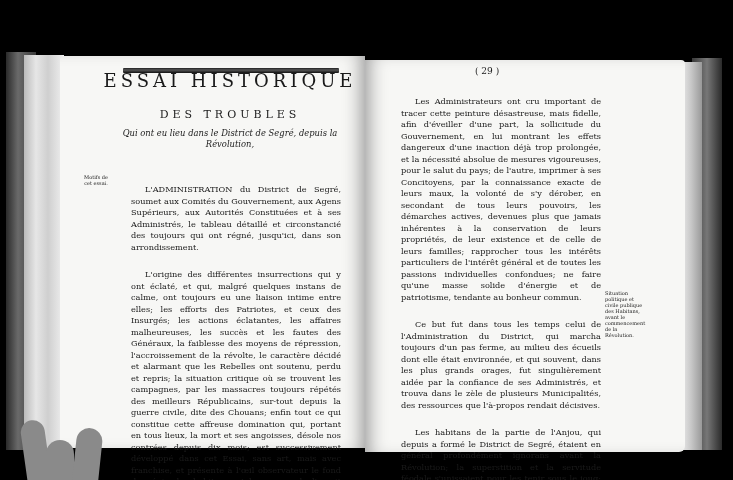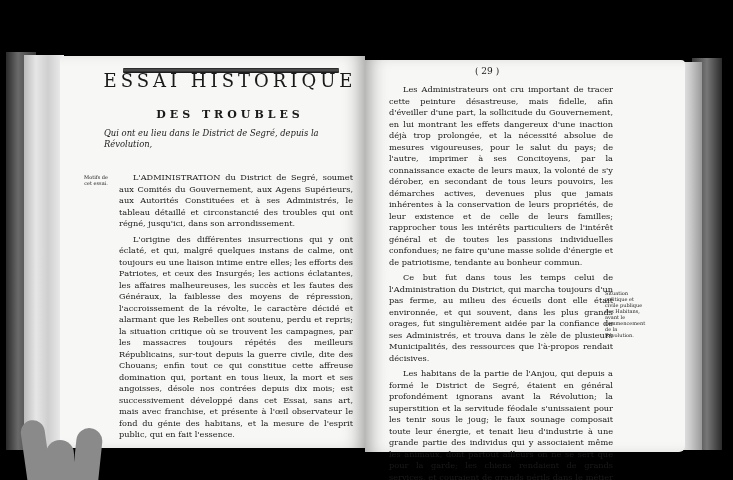--- a/index.html
+++ b/index.html
@@ -6,24 +6,24 @@
   body{width:733px;height:480px;background:#000;position:relative;overflow:hidden;font-family:"DejaVu Serif","Liberation Serif",serif;color:#1a1a1a;}
   .cover-left{position:absolute;left:6px;top:52px;width:30px;height:398px;background:linear-gradient(90deg,#2a2a2a,#6a6a6a 40%,#3a3a3a);}
   .cover-right{position:absolute;left:692px;top:58px;width:30px;height:392px;background:linear-gradient(90deg,#3a3a3a,#777 50%,#2a2a2a);}
   .edge-left{position:absolute;left:24px;top:55px;width:40px;height:396px;background:linear-gradient(90deg,#bbb,#e6e6e6 30%,#cfcfcf 60%,#f0f0f0);}
   .edge-right{position:absolute;left:680px;top:62px;width:22px;height:388px;background:linear-gradient(90deg,#eee,#c8c8c8 50%,#999);}
   .page{position:absolute;background:#f7f7f5;}
   .page-left{left:60px;top:56px;width:305px;height:392px;border-radius:4px 0 0 6px;box-shadow:inset -14px 0 18px -10px #999;}
   .page-right{left:365px;top:60px;width:320px;height:392px;border-radius:0 4px 6px 0;box-shadow:inset 14px 0 18px -10px #999;}
   .rule{position:absolute;left:123px;top:68px;width:216px;height:5px;background:linear-gradient(180deg,#222,#555 40%,#111);border-radius:1px;}
   .title{position:absolute;left:100px;top:70px;width:260px;text-align:center;font-size:18px;letter-spacing:4px;}
-  .subtitle{position:absolute;left:100px;top:108px;width:260px;text-align:center;font-size:11px;letter-spacing:4px;font-weight:bold;}
-  .dek{position:absolute;left:104px;top:128px;width:252px;font-size:8.4px;font-style:italic;line-height:11px;}
+  .subtitle{position:absolute;left:100px;top:108px;width:260px;text-align:center;font-size:11px;letter-spacing:4px;}
+  .dek{position:absolute;left:104px;top:128px;width:252px;text-align:center;font-size:8.4px;font-style:italic;line-height:11px;}
   .body-text{position:absolute;font-size:8.2px;line-height:11.5px;text-align:justify;}
-  .body-text p{margin:4px;text-indent:14px;}
+  .body-text p{margin:16px;text-indent:14px;}
   .left-body{left:115px;top:168px;width:242px;}
   .right-body{left:385px;top:80px;width:232px;}
   .pagenum{position:absolute;left:475px;top:66px;font-size:9px;}
   .marginal{position:absolute;font-size:5px;line-height:6px;text-align:left;}
   .marg-left{left:80px;top:174px;width:32px;text-align:center;}
   .marg-right{left:605px;top:290px;width:40px;}
   .glove{position:absolute;background:#8a8a8a;border-radius:14px 14px 4px 4px;}
 </style>
 </head>
 <body>
@@ -39,21 +39,21 @@
 <div class="rule"></div>
 <div class="title">ESSAI HISTORIQUE</div>
 <div class="subtitle">DES TROUBLES</div>
 <div class="dek">
   <div>Qui ont eu lieu dans le District de Segré, depuis la Révolution,</div>
 </div>
 
 <div class="marginal marg-left">Motifs de cet essai.</div>
 
 <div class="body-text left-body">
-  <p>L'ADMINISTRATION du District de Segré, soumet aux Comités du Gouvernement, aux Agens Supérieurs, aux Autorités Constituées et à ses Administrés, le tableau détaillé et circonstancié des troubles qui ont régné, jusqu'ici, dans son arrondissement.</p>
+  <p>L'ADMINISTRATION du District de Segré, soumet aux Comités du Gouvernement, aux Agens Supérieurs, aux Autorités Constituées et à ses Administrés, le tableau détaillé et circonstancié des toujours qui ont régné, jusqu'ici, dans son arrondissement.</p>
   <p>L'origine des différentes insurrections qui y ont éclaté, et qui, malgré quelques instans de calme, ont toujours eu une liaison intime entre elles; les efforts des Patriotes, et ceux des Insurgés; les actions éclatantes, les affaires malheureuses, les succès et les fautes des Généraux, la faiblesse des moyens de répression, l'accroissement de la révolte, le caractère décidé et alarmant que les Rebelles ont soutenu, perdu et repris; la situation critique où se trouvent les campagnes, par les massacres toujours répétés des meilleurs Républicains, sur-tout depuis la guerre civile, dite des Chouans; enfin tout ce qui constitue cette affreuse domination qui, portant en tous lieux, la mort et ses angoisses, désole nos contrées depuis dix mois; est successivement développé dans cet Essai, sans art, mais avec franchise, et présente à l'œil observateur le fond du génie des habitans, et la mesure de l'esprit public, qui en fait l'essence.</p>
 </div>
 
 <div class="pagenum">( 29 )</div>
 
 <div class="body-text right-body">
   <p>Les Administrateurs ont cru important de tracer cette peinture désastreuse, mais fidelle, afin d'éveiller d'une part, la sollicitude du Gouvernement, en lui montrant les effets dangereux d'une inaction déjà trop prolongée, et la nécessité absolue de mesures vigoureuses, pour le salut du pays; de l'autre, imprimer à ses Concitoyens, par la connaissance exacte de leurs maux, la volonté de s'y dérober, en secondant de tous leurs pouvoirs, les démarches actives, devenues plus que jamais inhérentes à la conservation de leurs propriétés, de leur existence et de celle de leurs familles; rapprocher tous les intérêts particuliers de l'intérêt général et de toutes les passions individuelles confondues; ne faire qu'une masse solide d'énergie et de patriotisme, tendante au bonheur commun.</p>
   <p>Ce but fut dans tous les temps celui de l'Administration du District, qui marcha toujours d'un pas ferme, au milieu des écueils dont elle était environnée, et qui souvent, dans les plus grands orages, fut singulièrement aidée par la confiance de ses Administrés, et trouva dans le zèle de plusieurs Municipalités, des ressources que l'à-propos rendait décisives.</p>
   <p>Les habitans de la partie de l'Anjou, qui depuis a formé le District de Segré, étaient en général profondément ignorans avant la Révolution; la superstition et la servitude féodale s'unissaient pour les tenir sous le joug; le faux sounage composait toute leur énergie, et tenait lieu d'industrie à une grande partie des individus qui y associaient même les animaux, dont partout ailleurs on ne se sert que pour la garde; les chiens rendaient de grands services, et couraient de grands périls dans le métier de porteurs de sel.</p>
 </div>

